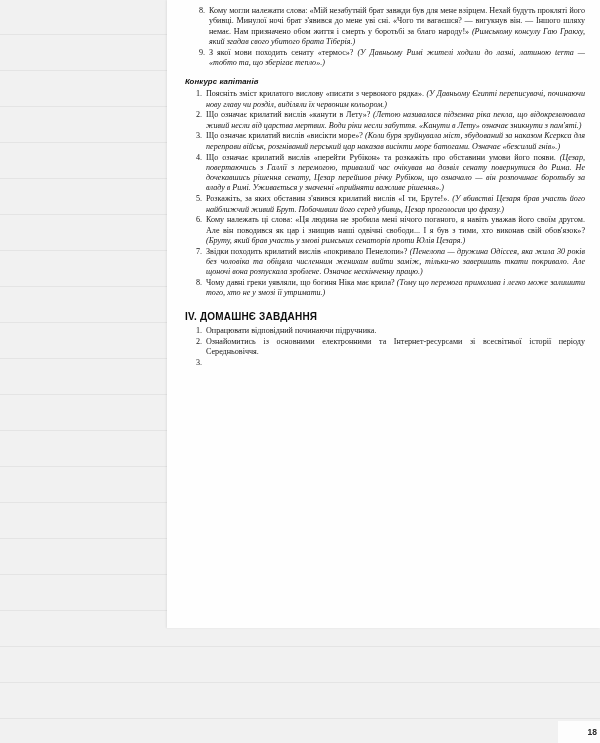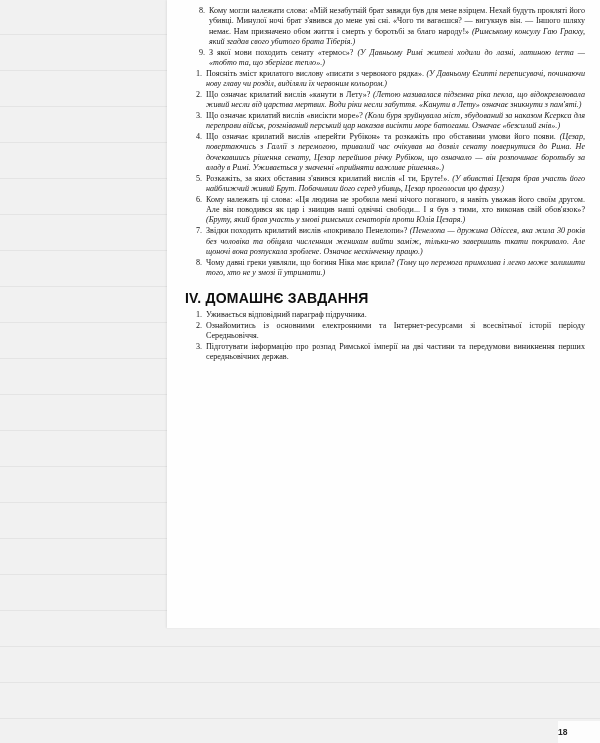--- a/index.html
+++ b/index.html
@@ -88,37 +88,37 @@
     font-weight: bold;
     font-style: italic;
     font-size: 7.8px;
     color: #111;
     margin: 9px 0 3px 0;
     letter-spacing: 0.1px;
   }
   .section-heading {
     font-family: "Liberation Sans", sans-serif;
     font-weight: bold;
-    font-size: 14px;
+    font-size: 10px;
     color: #0e0e0e;
     margin: 12px 0 4px 0;
     letter-spacing: 0.2px;
   }
 
   
   #page-number-badge {
     position: absolute;
     right: 0px;
     bottom: 0px;
     width: 42px;
     height: 22px;
     background: #fdfdfd;
     display: flex;
     align-items: center;
-    justify-content: flex-start;
+    justify-content: flex-end;
   }
   #page-number-badge .pn {
     font-family: "Liberation Sans", sans-serif;
     font-weight: bold;
     font-size: 8.5px;
     color: #2a2a2a;
     padding-right: 3px;
   }
 </style>
 </head>
@@ -131,20 +131,21 @@
 
     <ol class="qlist wide">
       <li>
         <span class="num">8.</span><span>Кому могли належати слова: «Мій незабутній брат завжди був для мене взірцем. Нехай будуть прокляті його убивці. Минулої ночі брат з'явився до мене уві сні. «Чого ти вагаєшся? — вигукнув він. — Іншого шляху немає. Нам призначено обом життя і смерть у боротьбі за благо народу!»</span> <span class="ans">(Римському консулу Гаю Гракху, який згадав свого убитого брата Тіберія.)</span>
       </li>
       <li>
         <span class="num">9.</span><span>З якої мови походить сенату «термос»?</span> <span class="ans">(У Давньому Римі жителі ходили до лазні, латиною terma — «тобто та, що зберігає тепло».)</span>
       </li>
     </ol>
 
+    <div class="sub-heading">Конкурс капітанів</div>
 
     <ol class="qlist">
       <li>
         <span class="num">1.</span><span>Поясніть зміст крилатого вислову «писати з червоного рядка».</span> <span class="ans">(У Давньому Єгипті переписувачі, починаючи нову главу чи розділ, виділяли їх червоним кольором.)</span>
       </li>
       <li>
         <span class="num">2.</span><span>Що означає крилатий вислів «канути в Лету»?</span> <span class="ans">(Летою називалася підземна ріка пекла, що відокремлювала живий несли від царства мертвих. Води ріки несли забуття. «Канути в Лету» означає зникнути з пам'яті.)</span>
       </li>
       <li>
         <span class="num">3.</span><span>Що означає крилатий вислів «висікти море»?</span> <span class="ans">(Коли буря зруйнувала міст, збудований за наказом Ксеркса для переправи військ, розгніваний перський цар наказав висікти море батогами. Означає «безсилий гнів».)</span>
@@ -163,27 +164,27 @@
       </li>
       <li>
         <span class="num">8.</span><span>Чому давні греки уявляли, що богиня Ніка має крила?</span> <span class="ans">(Тому що перемога примхлива і легко може залишити того, хто не у змозі її утримати.)</span>
       </li>
     </ol>
 
     <div class="section-heading">IV. ДОМАШНЄ ЗАВДАННЯ</div>
 
     <ol class="qlist">
       <li>
-        <span class="num">1.</span><span>Уживається відповідний параграф підручника.</span>
+        <span class="num">1.</span><span>Опрацювати відповідний починаючи підручника.</span>
       </li>
       <li>
         <span class="num">2.</span><span>Ознайомитись із основними електронними та Інтернет-ресурсами зі всесвітньої історії періоду Середньовіччя.</span>
       </li>
       <li>
-        <span class="num">3.</span><span>Підготувати інформацію про розпад Римської імперії на дві частини та передумови виникнення перших середньовічних держав.</span>
+        <span class="num">3.</span>
       </li>
     </ol>
 
   </div>
 </div>
 
 <div id="page-number-badge">
   <span class="pn">18</span>
 </div>
 

